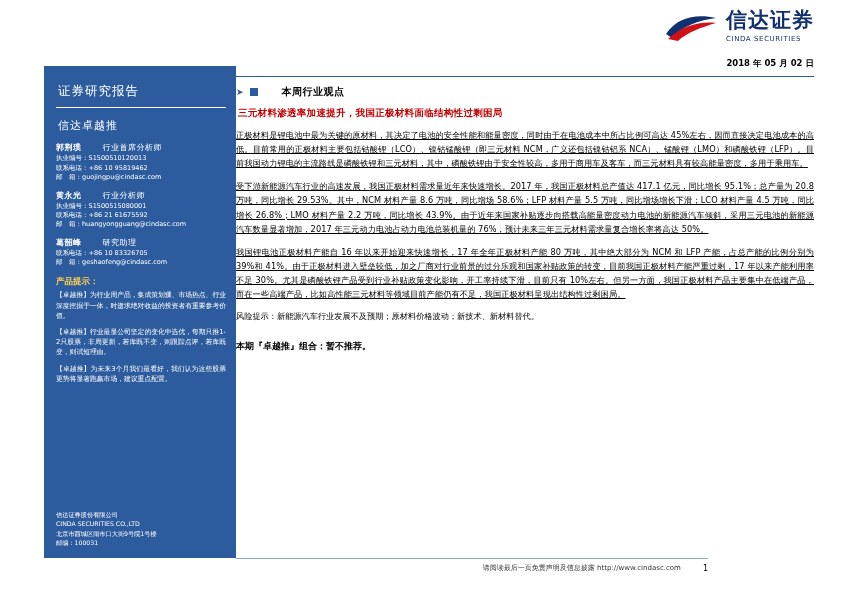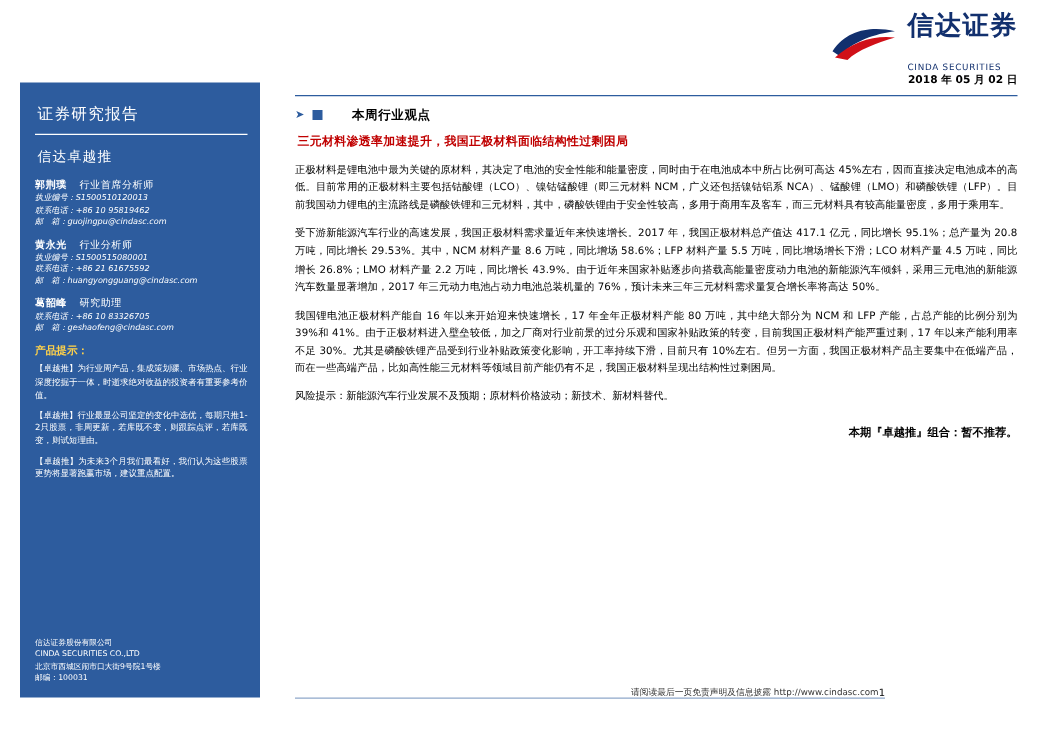--- a/index.html
+++ b/index.html
@@ -45,27 +45,27 @@
     font-size: 21px;
     color: #12306e;
     letter-spacing: 1px;
     font-weight: bold;
     line-height: 1;
   }
   .logo-text-en {
     font-size: 7px;
     color: #12306e;
     letter-spacing: 0.6px;
-    margin-top: 19px;
+    margin-top: 4px;
   }
 
   
   .sidebar {
     position: absolute;
-    left: 16px;
+    left: 44px;
     top: 66px;
     width: 192px;
     height: 492px;
     background: #2d5c9e;
     color: #ffffff;
     box-sizing: border-box;
     padding: 12px 10px 8px 12px;
     font-size: 7.5px;
     line-height: 1.5;
   }
@@ -77,46 +77,46 @@
   }
   .sb-rule {
     border-bottom: 1px solid #ffffff;
     margin: 0 0 8px 0;
   }
   .sb-sub {
     font-size: 11px;
     color: #ffffff;
     padding: 2px 0 8px 2px;
     letter-spacing: 1px;
+    font-family: Liberation Mono, monospace;
   }
   .sb-sub2 {
     font-size: 11px;
     color: #ffffff;
     padding: 2px 0 10px 2px;
     letter-spacing: 1px;
   }
   .analyst {
     margin-bottom: 7px;
   }
   .analyst .nm {
     font-size: 8px;
     font-weight: bold;
     color: #ffffff;
     letter-spacing: 0.5px;
   }
   .analyst .nm .role {
     font-weight: normal;
-    margin-left: 10px;
+    margin-left: 21px;
   }
   .analyst .ln {
     font-size: 6.5px;
     color: #ffffff;
     line-height: 1.45;
     white-space: nowrap;
-    font-style: italic;
   }
   .prod-title {
     font-size: 8.5px;
     font-weight: bold;
     color: #ffd24a;
     margin: 6px 0 3px 0;
   }
   .prod-item {
     font-size: 6.8px;
     color: #ffffff;
@@ -189,43 +189,44 @@
     margin: 6px 0 8px 2px;
     letter-spacing: 0.3px;
   }
   .para {
     font-size: 8.2px;
     color: #000000;
     line-height: 1.72;
     text-align: justify;
     margin-bottom: 9px;
     letter-spacing: 0.1px;
+    text-decoration: underline;
   }
   .risk {
     font-size: 8.2px;
     color: #000000;
     line-height: 1.7;
   }
   .combo {
     font-size: 9px;
     font-weight: bold;
     color: #000000;
     margin-top: 16px;
-    text-align: right;
   }
 
   
   .footer {
     position: absolute;
     left: 236px;
     right: 28px;
-    bottom: 36px;
+    bottom: 22px;
     display: flex;
     justify-content: flex-end;
     align-items: center;
+    gap: 22px;
     font-size: 7px;
     color: #333333;
   }
   .footer .pg {
     font-size: 8px;
     color: #000000;
   }
   .foot-rule {
     position: absolute;
     left: 236px;

